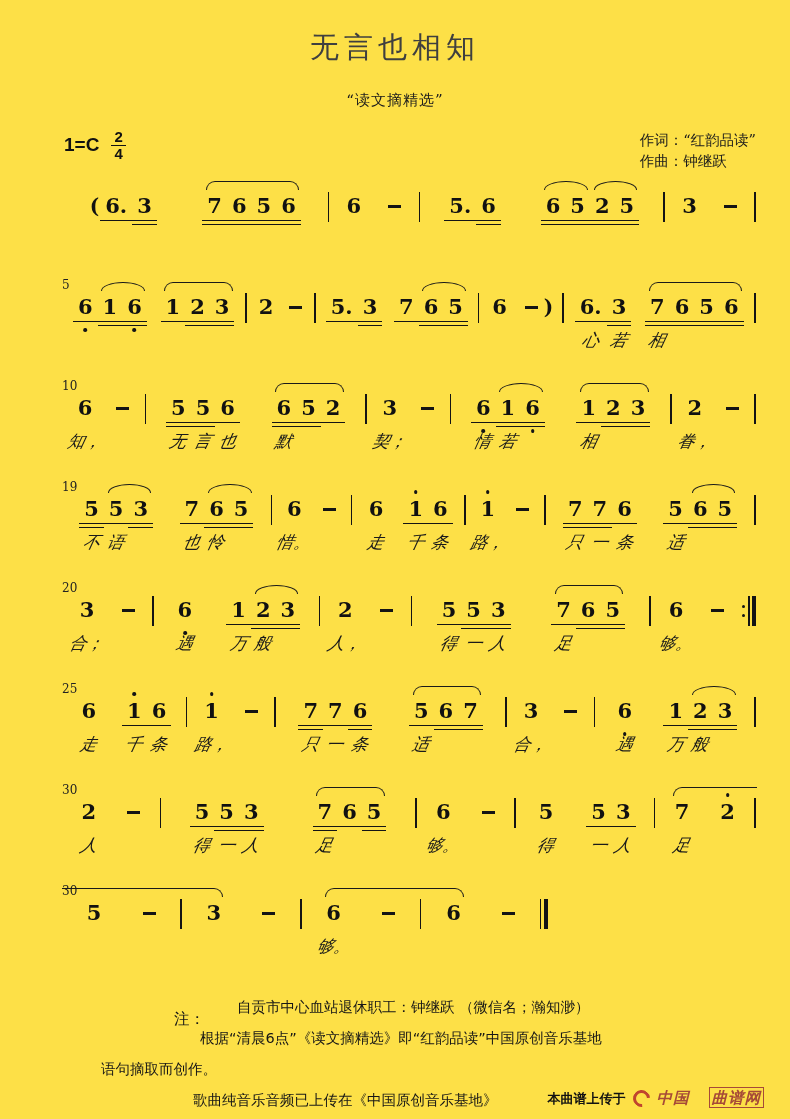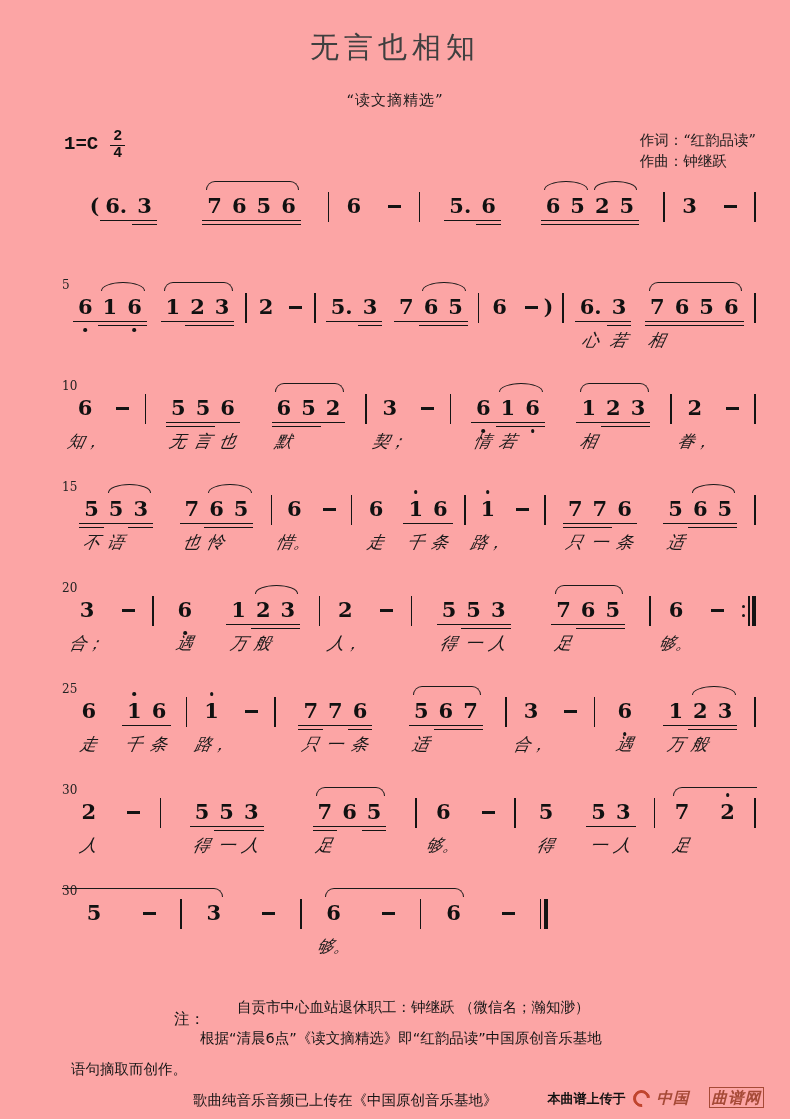--- a/index.html
+++ b/index.html
@@ -1,25 +1,25 @@
 <!DOCTYPE html>
 <html><head>
 <meta charset="utf-8">
 <style>
   html,body{margin:0;padding:0;background:#e8e8e8;}
-  .page{position:relative;width:790px;height:1119px;background:#fca5a5;margin:0 auto;
+  .page{position:relative;width:790px;height:1119px;background:#fde047;margin:0 auto;
         overflow:hidden;font-family:"Liberation Sans",sans-serif;color:#111;}
   
   .title{margin:28px 0 0;text-align:center;font-family:"DejaVu Sans",sans-serif;
          font-weight:normal;font-size:29px;letter-spacing:5px;color:#3f3f3f;line-height:38px;}
   .subtitle{margin-top:25px;text-align:center;font-family:"DejaVu Serif",serif;
             font-size:15px;color:#1c1c1c;letter-spacing:1px;}
   .meta-row{display:flex;justify-content:space-between;align-items:flex-start;
             margin:20px 34px 0 64px;height:46px;}
-  .keysig{font-family:Liberation Mono, monospace;font-weight:bold;font-size:19px;}
+  .keysig{font-family:Liberation Sans, sans-serif;font-weight:bold;font-size:19px;}
   .ts{display:inline-block;vertical-align:-8px;margin-left:12px;text-align:center;
       font-size:15px;line-height:14px;font-weight:bold;}
   .ts .tnum{display:block;padding:0 3px 1px;border-bottom:1.8px solid #111;}
   .ts .tden{display:block;padding-top:1px;}
   .credits{font-family:"DejaVu Serif",serif;font-size:14.5px;line-height:21px;color:#1b1b1b;}
   
   .score{margin:2px 34px 0 62px;}
   .score-line{position:relative;height:85px;padding-top:16px;width:100%;}
   .mnum{position:absolute;top:-1px;left:0;font-family:"DejaVu Serif",serif;
         font-size:12px;color:#222;}
@@ -274,21 +274,21 @@
               </span>
             </span>
           </div>
           <div class="bar"></div>
         </div>
         <div class="slur brk" style="left: 213.256px; width: 66.4875px; top: 3px;"></div>
         <div class="slur rnd" style="left: 437.256px; width: 41.8625px; top: 3px;"></div>
         <div class="slur brk" style="left: 518.1px; width: 66.4875px; top: 3px;"></div>
       </div>
       <div class="score-line">
-        <span class="mnum">15</span>
+        <span class="mnum">19</span>
         <div class="mrow">
           <div class="measure" style="flex-grow: 7;">
             <span class="bgroup">
               <span class="note"><span class="dg">5</span><i class="l1"></i><i class="l2"></i><span class="lyrc">不</span></span>
               <span class="note"><span class="dg">5</span><i class="l1"></i><span class="lyrc">语</span></span>
               <span class="note"><span class="dg">3</span><i class="l1"></i><i class="l2"></i></span>
             </span>
             <span class="bgroup">
               <span class="note"><span class="dg">7</span><i class="l1"></i><span class="lyrc">也</span></span>
               <span class="note"><span class="dg">6</span><i class="l1"></i><i class="l2"></i><span class="lyrc">怜</span></span>
@@ -595,21 +595,21 @@
         <div class="slur brk oL" style="left: 0px; width: 160.4px; top: 3px;"></div>
         <div class="slur brk" style="left: 262.991px; width: 137.066px; top: 3px;"></div>
       </div>
     </div>
 
   <div class="footnote">
     <span class="fn-label">注：</span>
     <div id="fn-lines">
         <div class="fn-line" style="margin-left: 237px;">自贡市中心血站退休职工：钟继跃 （微信名；瀚知渺）</div>
         <div class="fn-line" style="margin-left: 200px;">根据“清晨6点”《读文摘精选》即“红韵品读”中国原创音乐基地</div>
-        <div class="fn-line" style="margin-left: 71px;">语句摘取而创作。</div>
+        <div class="fn-line" style="margin-left: 101px;">语句摘取而创作。</div>
         <div class="fn-line" style="margin-left: 193px;">歌曲纯音乐音频已上传在《中国原创音乐基地》</div>
         <div class="fn-line" style="margin-left: 253px;">2019年11月10日晚至2019年11月11日下午</div>
       </div>
   </div>
 
   <div class="watermark">
     <span class="wm-prefix">本曲谱上传于</span>
     <span class="wm-icon" style="border-color: rgb(192, 69, 46) transparent rgb(192, 69, 46) rgb(192, 69, 46);"></span>
     <span class="wm-name"><span>中国</span><span class="boxed">曲谱网</span></span>
   </div>

